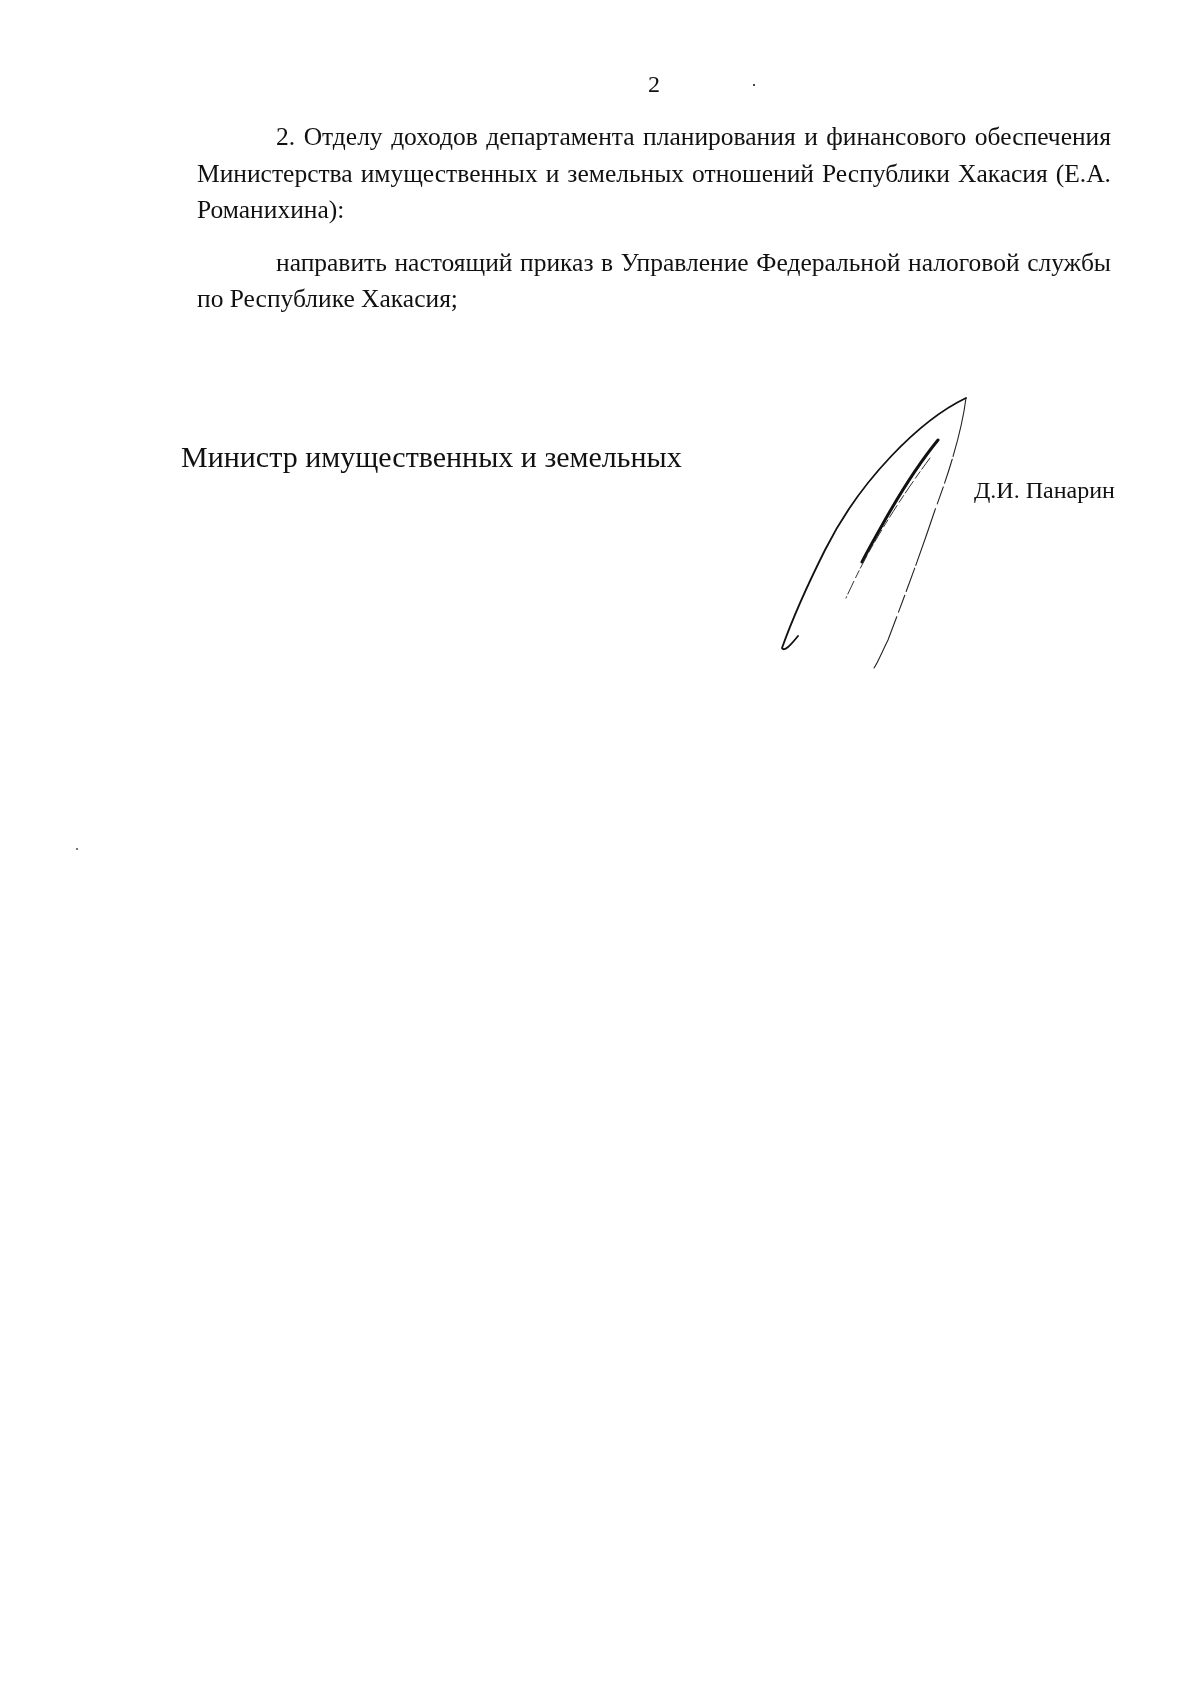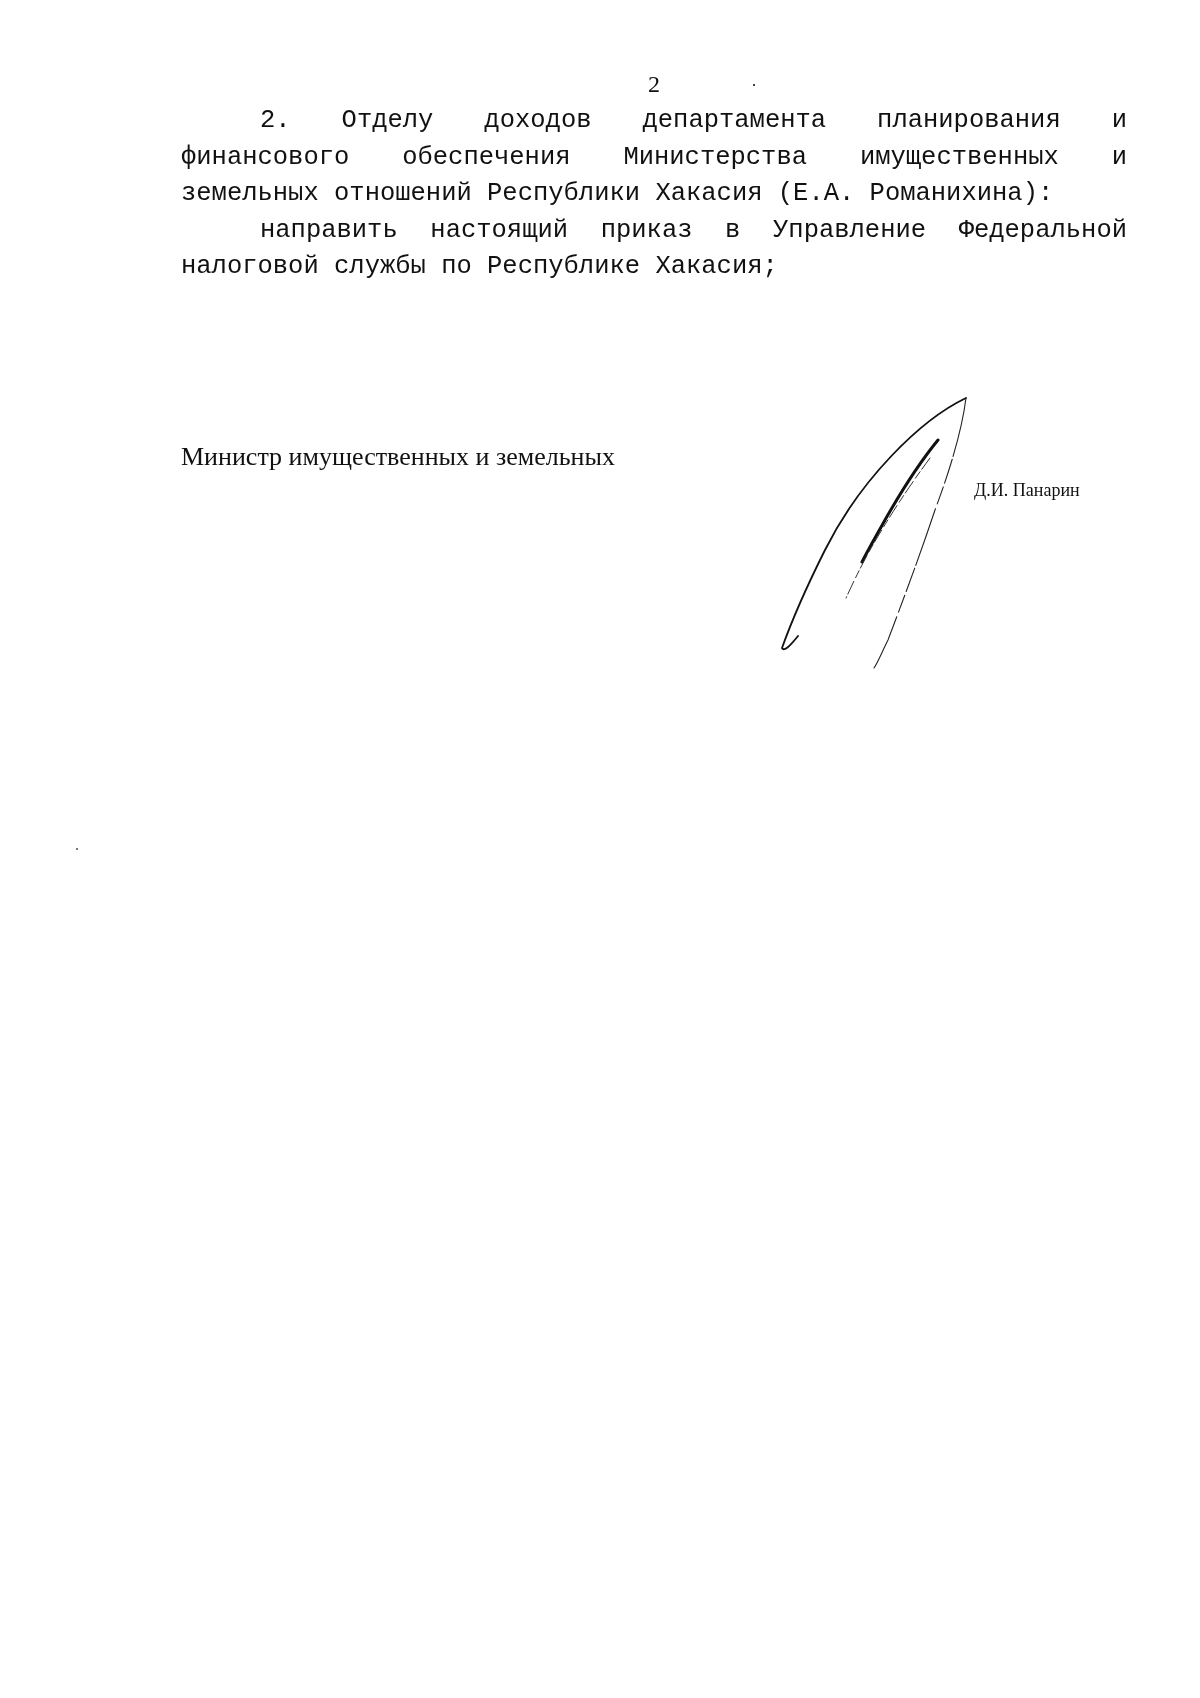--- a/index.html
+++ b/index.html
@@ -33,45 +33,44 @@
     .body-block {
       position: absolute;
       left: 181px;
       top: 103px;
       width: 946px;
       font-size: 25.5px;
       line-height: 36.5px;
       text-align: justify;
     }
     .para {
-      margin: 0;
+      margin: 16px;
       text-align: justify;
       text-align-last: left;
-      font-family: Liberation Mono, monospace;
     }
     .para.indent {
       text-indent: 79px;
     }
     .para.sub {
       text-indent: 79px;
       margin-top: 0;
     }
     .sign-title {
       position: absolute;
       left: 181px;
       top: 440px;
-      font-size: 26px;
+      font-size: 30px;
       line-height: 33px;
       text-align: right;
     }
     .sign-name {
       position: absolute;
       left: 974px;
       top: 474px;
-      font-size: 18px;
+      font-size: 24px;
       line-height: 33px;
     }
     .signature {
       position: absolute;
       left: 770px;
       top: 390px;
       width: 220px;
       height: 280px;
     }
     .speck {

